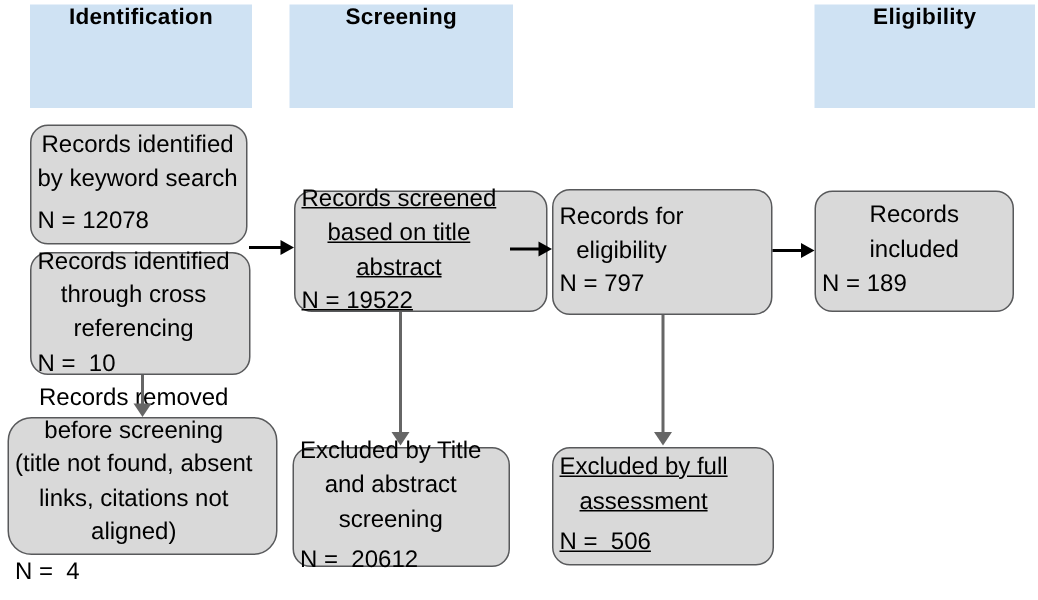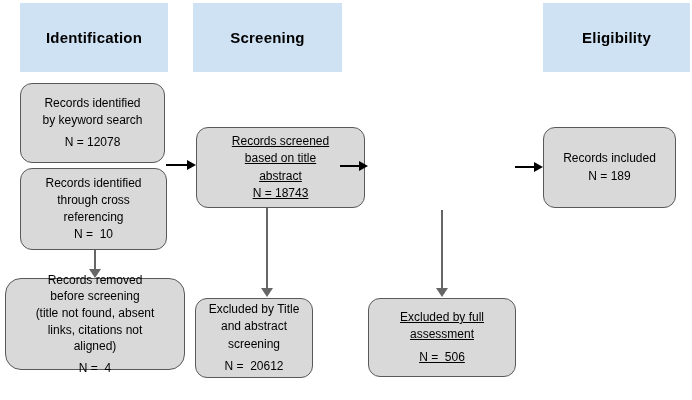--- a/index.html
+++ b/index.html
@@ -25,54 +25,54 @@
     overflow: hidden;
   }
 
   
   .header {
     position: absolute;
     top: 3px;
     height: 69px;
     background: var(--header-fill);
     display: flex;
-    align-items: center;
+    align-items: flex-start;
     justify-content: center;
     font-size: 15px;
     font-weight: bold;
     letter-spacing: 0.2px;
   }
   .header.identification { left: 20px;  width: 148px; }
   .header.screening      { left: 193px; width: 149px; }
   .header.inclusion      { left: 368px; width: 147px; }
   .header.eligibility    { left: 543px; width: 147px; }
 
   
   .pbox {
     position: absolute;
     background: var(--box-fill);
     border: 1.5px solid var(--box-border);
     border-radius: 12px;
     display: flex;
     flex-direction: column;
-    align-items: center;
+    align-items: flex-start;
     justify-content: center;
     text-align: center;
-    font-size: 12px;
+    font-size: 16px;
     line-height: 1.42;
     padding: 2px 4px;
   }
   .pbox .body, .pbox .nvalue { white-space: pre-wrap; }
   .pbox .nvalue.gap { margin-top: 5px; }
 
   .pbox.keyword        { left: 20px;  top: 83px;  width: 145px; height: 80px; }
   .pbox.crossref       { left: 20px;  top: 168px; width: 147px; height: 82px; }
   .pbox.removed        { left: 5px;   top: 278px; width: 180px; height: 92px; border-radius: 16px; line-height: 1.38; }
   .pbox.screened       { left: 196px; top: 127px; width: 169px; height: 81px; text-decoration: underline; }
-  .pbox.excluded-title { left: 195px; top: 298px; width: 118px; height: 80px; }
+  .pbox.excluded-title { left: 195px; top: 298px; width: 145px; height: 80px; }
   .pbox.eligibility-box{ left: 368px; top: 126px; width: 147px; height: 84px; }
   .pbox.excluded-full  { left: 368px; top: 298px; width: 148px; height: 79px; text-decoration: underline; }
   .pbox.included       { left: 543px; top: 127px; width: 133px; height: 81px; }
 
   
   .h-arrow { position: absolute; height: 10px; }
   .h-arrow .shaft {
     position: absolute; left: 0; top: 4px; height: 2px;
     width: calc(100% - 8px); background: var(--h-arrow);
   }
@@ -134,29 +134,34 @@
 (title not found, absent
 links, citations not
 aligned)</span>
     <span class="nvalue gap">N =  4</span>
   </div>
 
   <div class="pbox screened">
     <span class="body">Records screened
 based on title
 abstract</span>
-    <span class="nvalue">N = 18743</span>
+    <span class="nvalue">N = 19522</span>
   </div>
   <div class="pbox excluded-title">
     <span class="body">Excluded by Title
 and abstract
 screening</span>
     <span class="nvalue gap">N =  20612</span>
   </div>
 
+  <div class="pbox eligibility-box">
+    <span class="body">Records for
+eligibility</span>
+    <span class="nvalue">N = 797</span>
+  </div>
   <div class="pbox excluded-full">
     <span class="body">Excluded by full
 assessment</span>
     <span class="nvalue gap">N =  506</span>
   </div>
 
   <div class="pbox included">
     <span class="body">Records included</span>
     <span class="nvalue">N = 189</span>
   </div>

